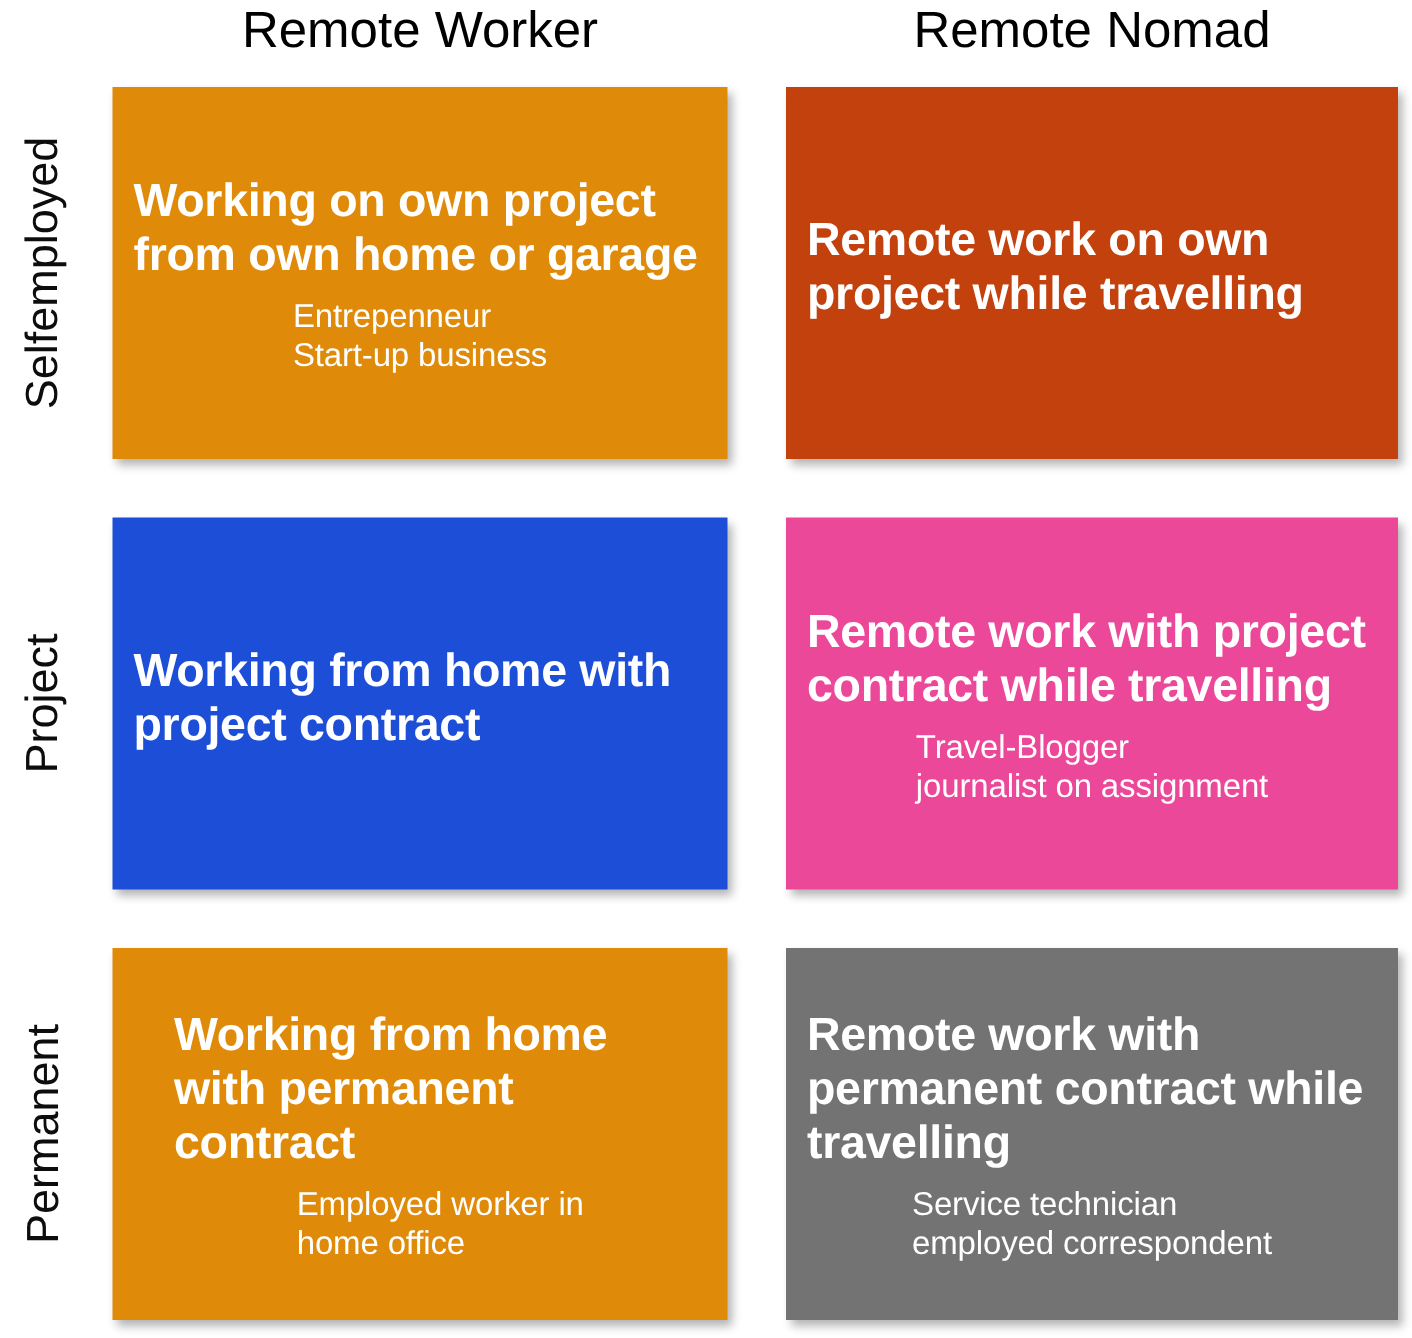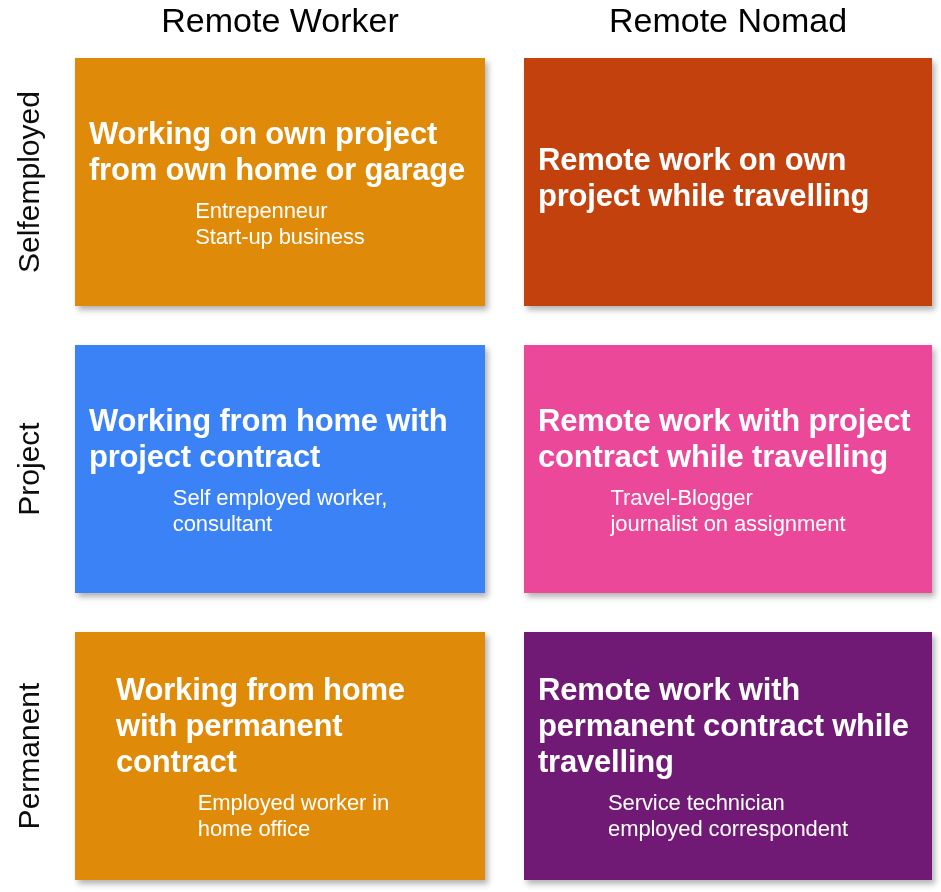--- a/index.html
+++ b/index.html
@@ -125,33 +125,32 @@
 
   <div class="cell row0 col0" style="background-color: rgb(223, 138, 8);">
     <div class="title">Working on own project from own home or garage</div>
     <div class="subtitle">Entrepenneur<br>Start-up business</div>
   </div>
 
   <div class="cell row0 col1" style="background-color: #c2410c;">
     <div class="title">Remote work on own project while travelling</div>
   </div>
 
-  <div class="cell row1 col0" style="background-color: #3b82f6;">
+  <div class="cell row1 col0" style="background-color: #1d4ed8;">
     <div class="title">Working from home with project contract</div>
-    <div class="subtitle">Self employed worker,<br>consultant</div>
   </div>
 
   <div class="cell row1 col1" style="background-color: #ec4899;">
     <div class="title">Remote work with project contract while travelling</div>
     <div class="subtitle">Travel-Blogger<br>journalist on assignment</div>
   </div>
 
   <div class="cell row2 col0" style="background-color: rgb(223, 138, 8); padding-left: 41px;">
     <div class="title">Working from home with permanent contract</div>
     <div class="subtitle">Employed worker in<br>home office</div>
   </div>
 
-  <div class="cell row2 col1" style="background-color: #701a75;">
+  <div class="cell row2 col1" style="background-color: #737373;">
     <div class="title">Remote work with permanent contract while travelling</div>
     <div class="subtitle">Service technician<br>employed correspondent</div>
   </div>
 
 </div>
 
 </body></html>

